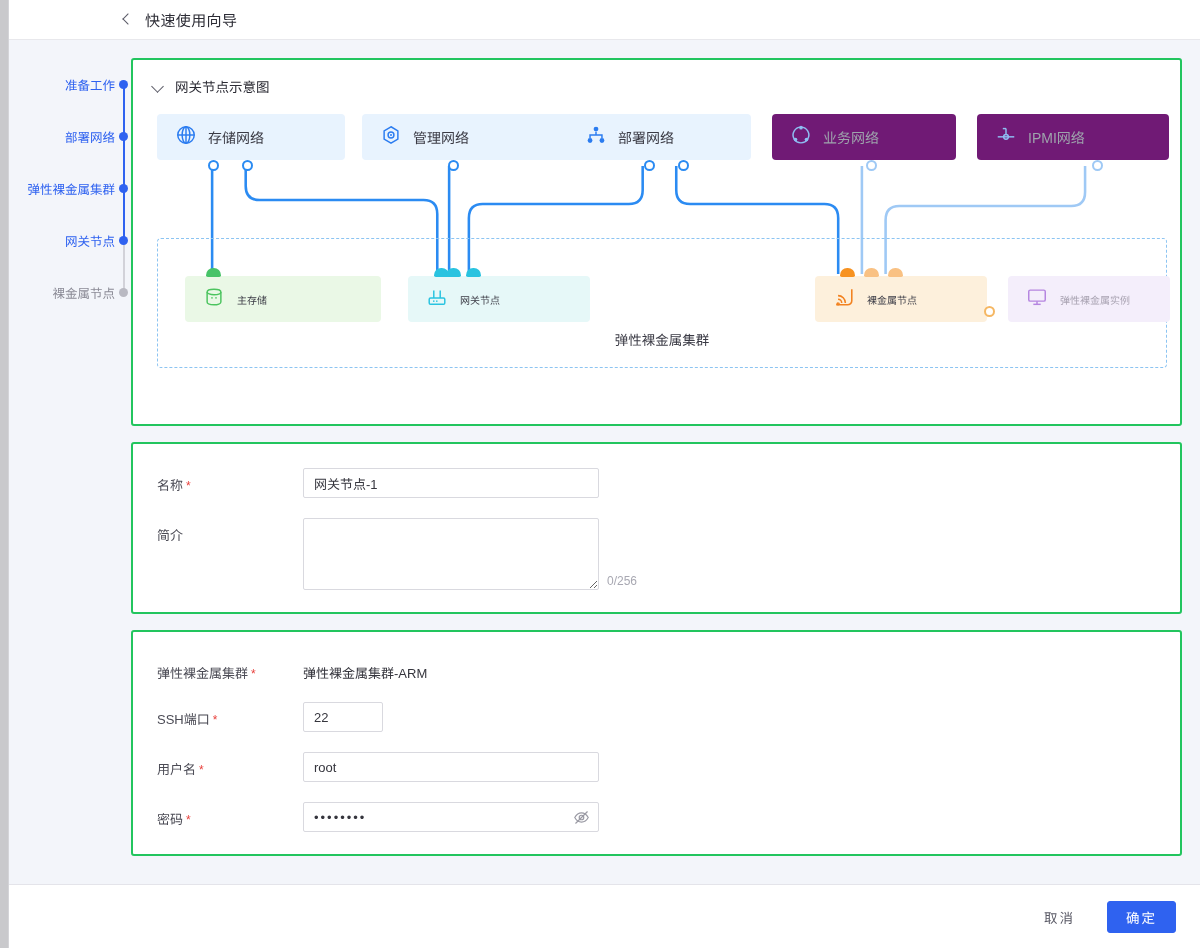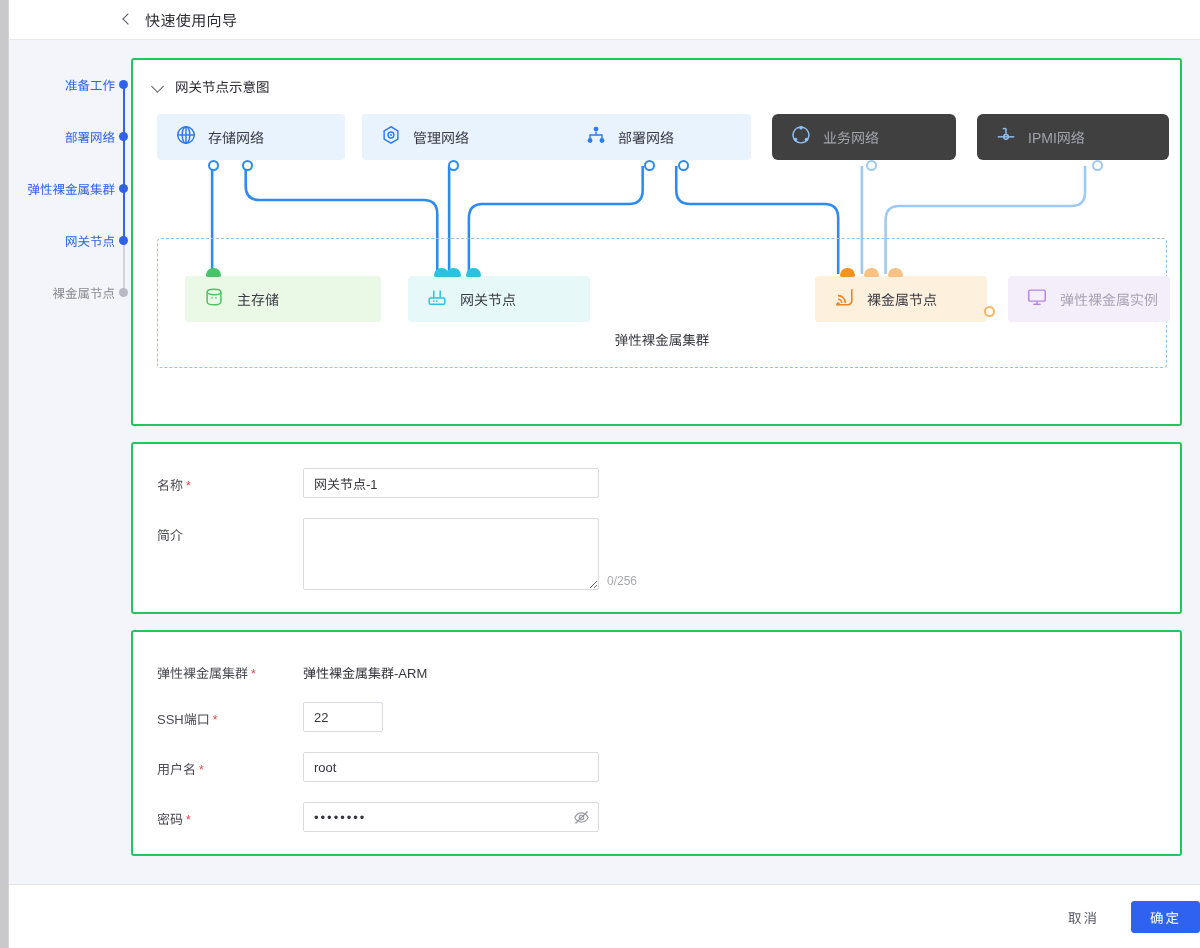--- a/index.html
+++ b/index.html
@@ -151,21 +151,21 @@
     position: absolute;
     height: 46px;
     border-radius: 4px;
     display: flex; align-items: center;
     padding-left: 18px;
     gap: 11px;
     background: #e8f3fe;
     cursor: pointer;
   }
   .netbox .nb-label { font-size: 14px; color: #3b3b45; white-space: nowrap; }
-  .netbox.dim { background: #404040; border-radius: 6px; }
+  .netbox.dim { background: #701a75; }
   .netbox.dim .nb-label { color: #9ea3ac; }
 
   
   .cluster {
     position: absolute;
     left: 14px; top: 134px;
     width: 1010px; height: 130px;
     border: 1.3px dashed #8cc4f2;
     border-radius: 4px;
   }
@@ -180,21 +180,21 @@
   
   .nodebox {
     position: absolute;
     height: 46px;
     border-radius: 4px;
     display: flex; align-items: center;
     padding-left: 18px;
     gap: 12px;
     cursor: pointer;
   }
-  .nodebox .nd-label { font-size: 14px; color: #3b3b45; white-space: nowrap; }
+  .nodebox .nd-label { font-size: 10px; color: #3b3b45; white-space: nowrap; }
   .nodebox.storage { background: #eaf8e6; }
   .nodebox.gateway { background: #e6f8f8; }
   .nodebox.metal   { background: #fdf0dc; }
   .nodebox.instance{ background: #f4eefb; }
   .nodebox.instance .nd-label { color: #a9a3b2; }
 
   
   .cap-open {
     position: absolute;
     width: 11px; height: 11px;
@@ -272,20 +272,21 @@
     padding-top: 7px;
   }
 
   
   .footer {
     flex: 0 0 64px;
     height: 64px;
     background: #ffffff;
     border-top: 1px solid #e4e4ea;
     display: flex; align-items: center; justify-content: flex-end;
+    padding-right: 24px;
     gap: 14px;
   }
   .btn {
     font-family: "Liberation Sans", "DejaVu Sans", sans-serif;
     font-size: 13.5px;
     border-radius: 3px;
     cursor: pointer;
     padding: 0 18px;
     height: 32px;
     display: inline-flex; align-items: center; justify-content: center;

